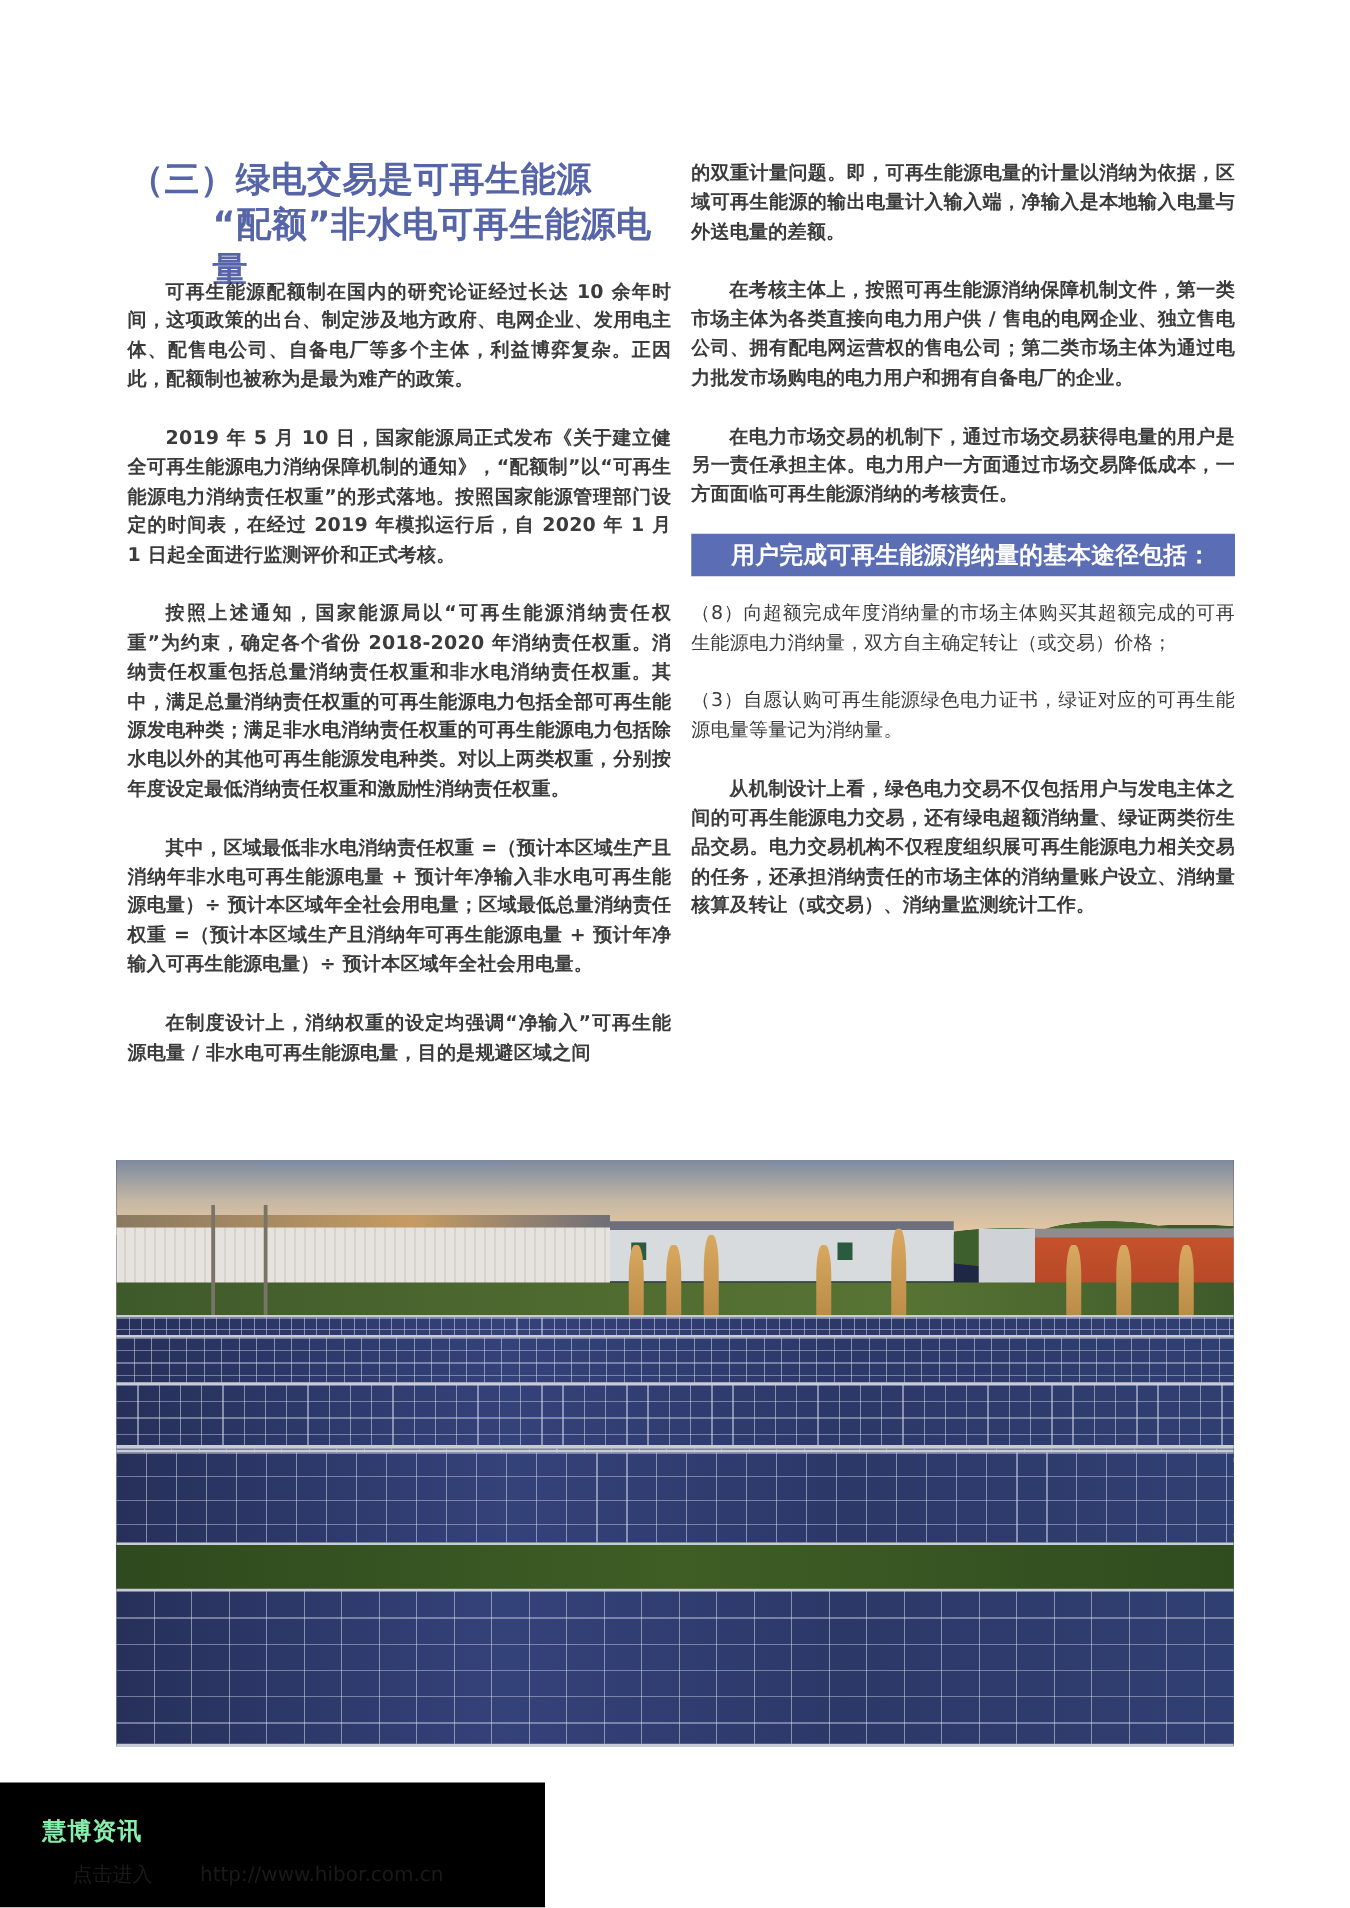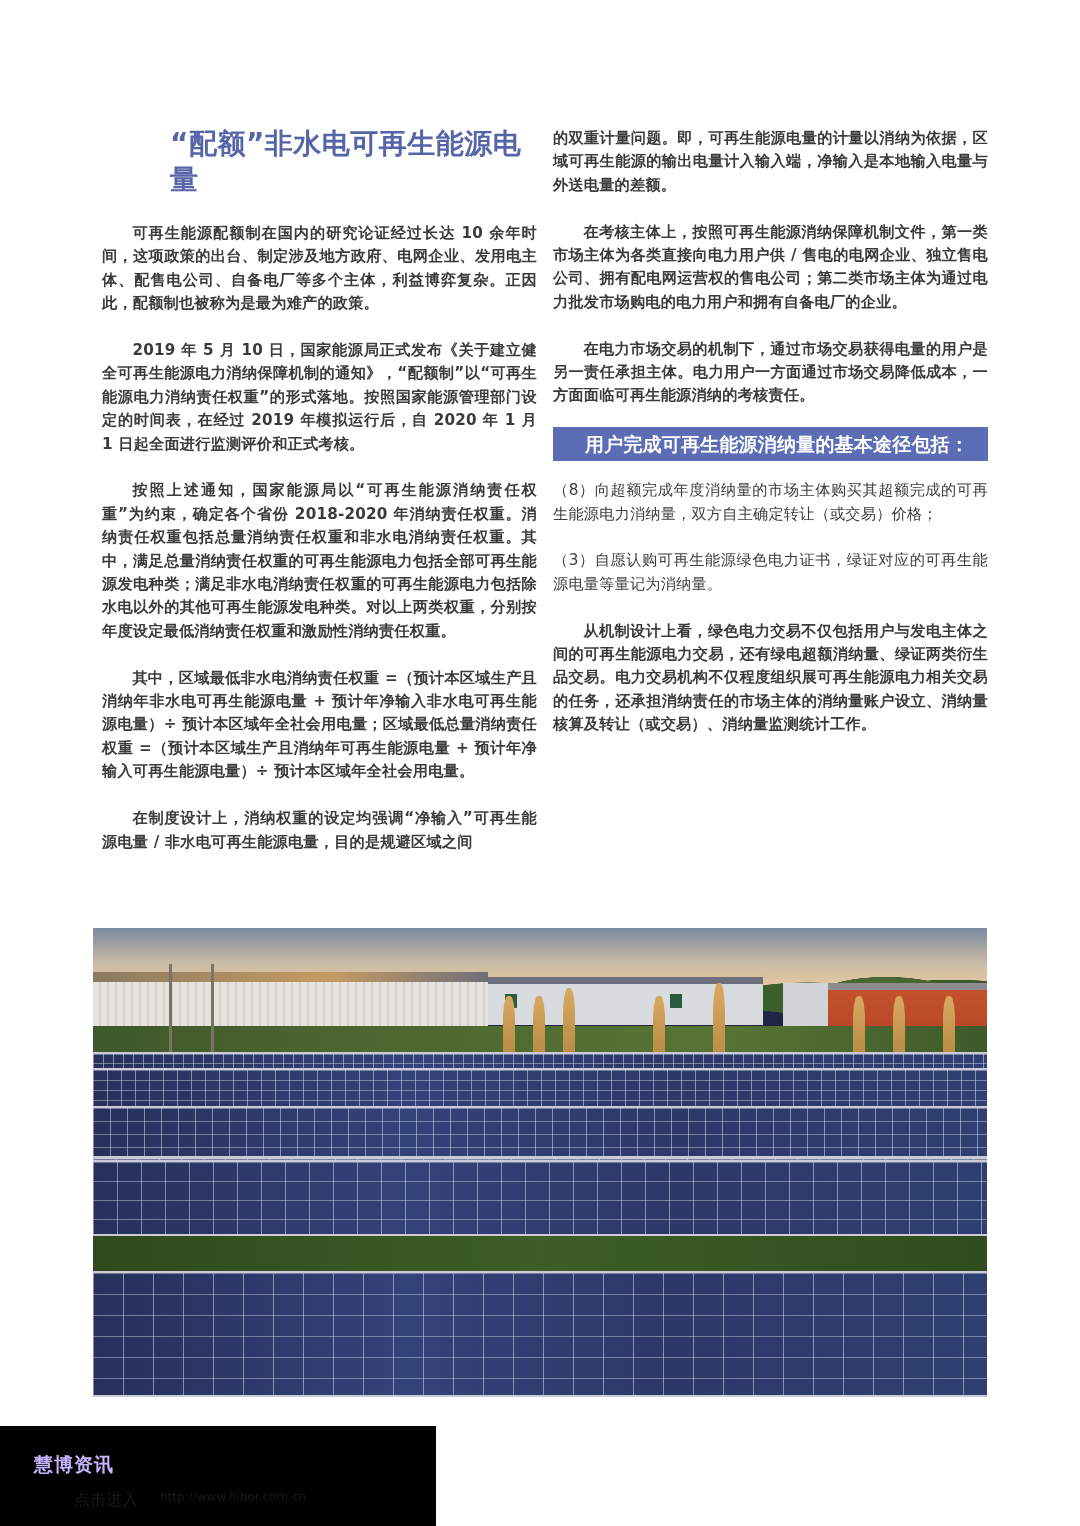--- a/index.html
+++ b/index.html
@@ -52,28 +52,29 @@
       background:
         repeating-linear-gradient(90deg, rgba(210,215,230,0.55) 0 1px, transparent 1px var(--cw)),
         repeating-linear-gradient(180deg, rgba(210,215,230,0.45) 0 1px, transparent 1px var(--ch)),
         linear-gradient(90deg, #26305a, #34427a 35%, #2c3868 65%, #303f72);
       border-top: 2px solid #c9ccd6; border-bottom: 2px solid #c9ccd6; }
     .grass-strip { position: absolute; left: 0; width: 100%;
       background: linear-gradient(90deg, #2e4a1e, #3e5e25 50%, #2f4c1f); }
 
     
     .watermark { position: absolute; left: 0; top: 1426px; width: 436px; height: 100px; background: #000000; }
-    .wm-brand { position: absolute; left: 34px; top: 26px; color: #c4b5fd; font-weight: bold; font-size: 19px; letter-spacing: 1px; }
-    .wm-link { position: absolute; left: 58px; top: 64px; color: #1a1a1a; font-size: 16px; margin-left: 16px; }
-    .wm-url { position: absolute; left: 160px; top: 64px; color: #1a1a1a; font-size: 12px; }
+    .wm-brand { position: absolute; left: 34px; top: 26px; color: #86efac; font-weight: bold; font-size: 19px; letter-spacing: 1px; }
+    .wm-link { position: absolute; left: 58px; top: 64px; color: #1a1a1a; font-size: 16px; }
+    .wm-url { position: absolute; left: 160px; top: 64px; color: #1a1a1a; font-size: 16px; }
   </style>
 </head>
 <body>
 
 <h2 class="section-title">
+  <span>（三）绿电交易是可再生能源</span>
   <span class="line2">“配额”非水电可再生能源电量</span>
 </h2>
 
 <div class="col col-left">
   <p class="para">可再生能源配额制在国内的研究论证经过长达 10 余年时间，这项政策的出台、制定涉及地方政府、电网企业、发用电主体、配售电公司、自备电厂等多个主体，利益博弈复杂。正因此，配额制也被称为是最为难产的政策。</p>
   <p class="para">2019 年 5 月 10 日，国家能源局正式发布《关于建立健全可再生能源电力消纳保障机制的通知》，“配额制”以“可再生能源电力消纳责任权重”的形式落地。按照国家能源管理部门设定的时间表，在经过 2019 年模拟运行后，自 2020 年 1 月 1 日起全面进行监测评价和正式考核。</p>
   <p class="para">按照上述通知，国家能源局以“可再生能源消纳责任权重”为约束，确定各个省份 2018-2020 年消纳责任权重。消纳责任权重包括总量消纳责任权重和非水电消纳责任权重。其中，满足总量消纳责任权重的可再生能源电力包括全部可再生能源发电种类；满足非水电消纳责任权重的可再生能源电力包括除水电以外的其他可再生能源发电种类。对以上两类权重，分别按年度设定最低消纳责任权重和激励性消纳责任权重。</p>
   <p class="para">其中，区域最低非水电消纳责任权重 =（预计本区域生产且消纳年非水电可再生能源电量 + 预计年净输入非水电可再生能源电量）÷ 预计本区域年全社会用电量；区域最低总量消纳责任权重 =（预计本区域生产且消纳年可再生能源电量 + 预计年净输入可再生能源电量）÷ 预计本区域年全社会用电量。</p>
   <p class="para">在制度设计上，消纳权重的设定均强调“净输入”可再生能源电量 / 非水电可再生能源电量，目的是规避区域之间</p>
 </div>

